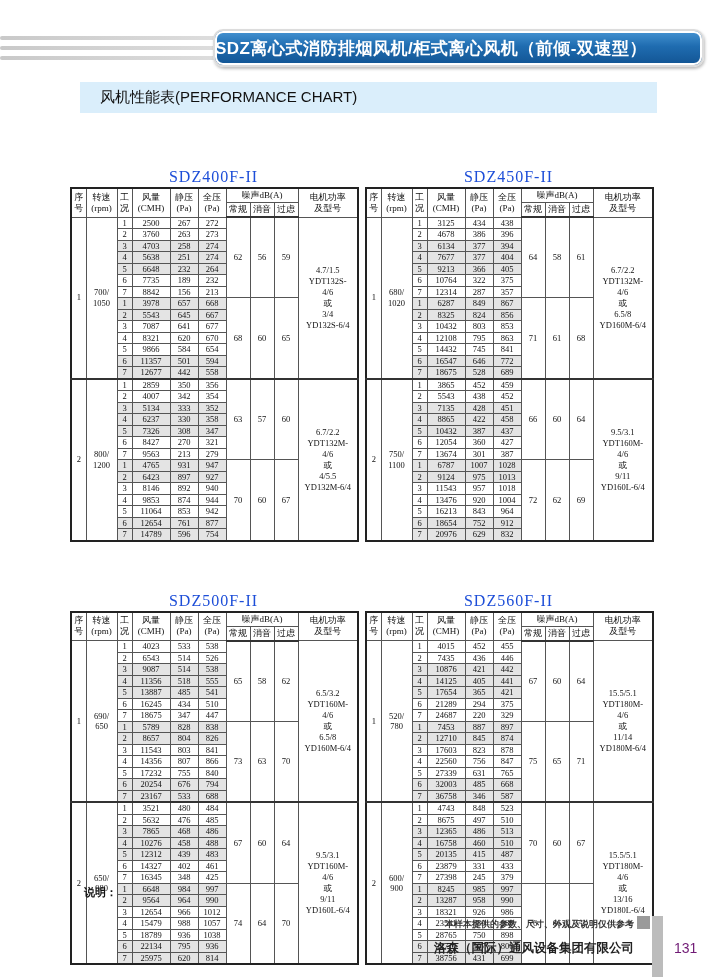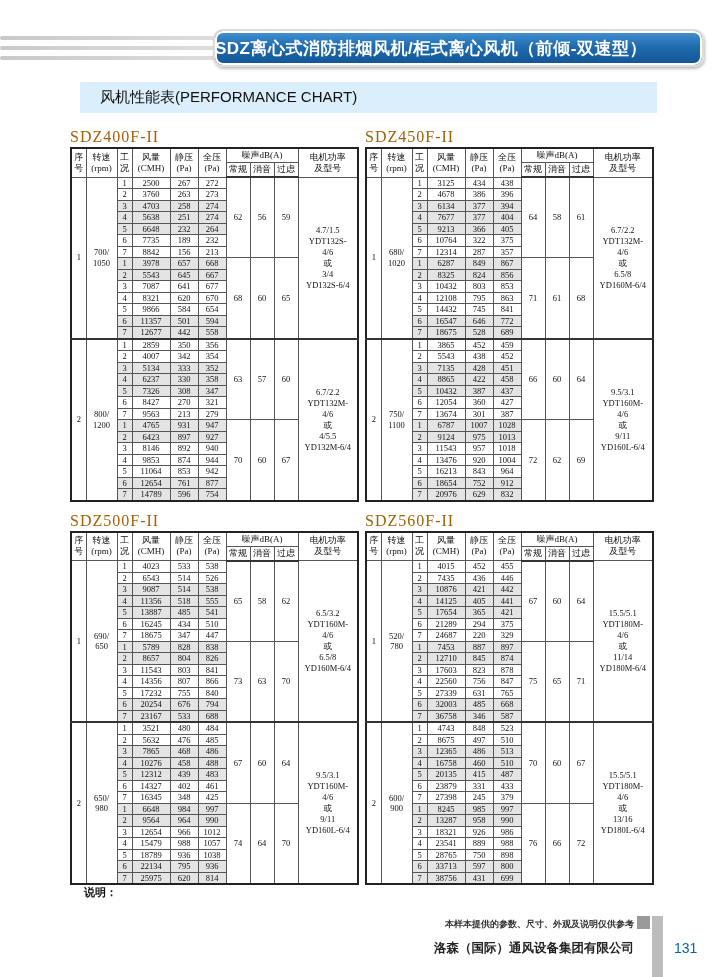--- a/index.html
+++ b/index.html
@@ -62,27 +62,28 @@
     position: absolute;
     top: 128px;
     left: 70px;
     width: 582px;
     display: grid;
     grid-template-columns: 287px 287px;
     column-gap: 8px;
     row-gap: 10px;
   }
   .tbl-title {
-    text-align: left;
+    text-align: center;
     font-family: "Liberation Serif", serif;
     font-size: 16px;
-    color: #a16207;
+    color: #1d4ed8;
     letter-spacing: 1px;
     height: 19px;
     line-height: 18px;
+    margin-top: 40px;
   }
   table.perf {
     width: 100%;
     border-collapse: collapse;
     table-layout: fixed;
     font-family: "Liberation Serif", serif;
     white-space: pre-line;
   }
   table.perf th, table.perf td {
     border: 1px solid #555555;
@@ -156,21 +157,21 @@
     right: 86px;
     font-size: 12.5px;
     font-weight: bold;
     color: #222222;
   }
   .page-number {
     position: absolute;
     top: 940px;
     left: 674px;
     font-size: 14px;
-    color: #0369a1;
+    color: #701a75;
   }
 </style>
 </head>
 <body>
 
 <div class="page">
 
   <div class="streak s1"></div>
   <div class="streak s2"></div>
   <div class="streak s3"></div>

